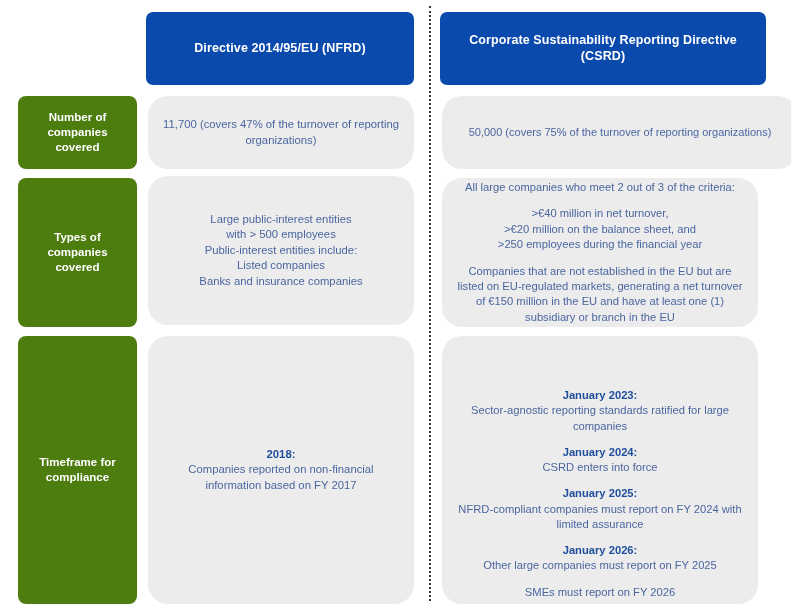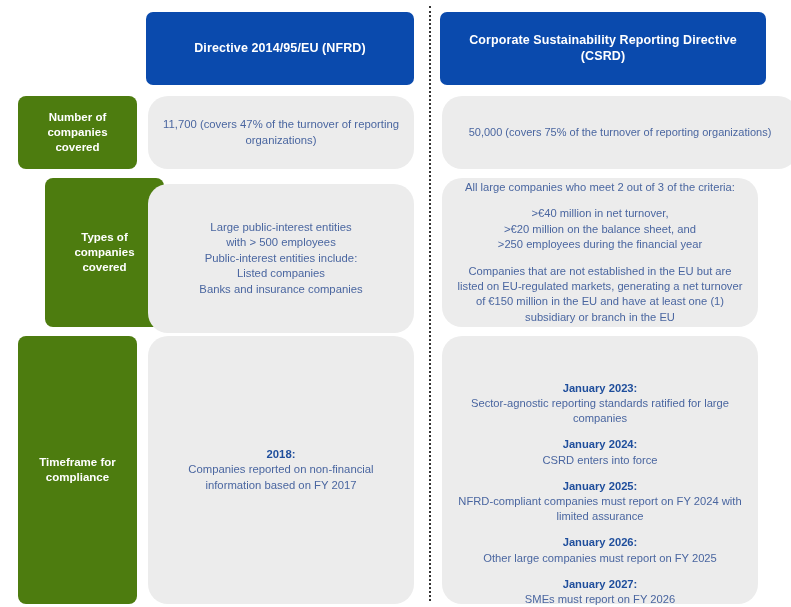--- a/index.html
+++ b/index.html
@@ -59,42 +59,42 @@
     font-weight: bold;
     font-size: 11.5px;
     line-height: 1.32;
     display: flex;
     align-items: center;
     justify-content: center;
     text-align: center;
     padding: 6px 8px;
   }
   .lbl-1 { top: 96px;  height: 73px; }
-  .lbl-2 { top: 178px; height: 149px; margin-left: 27px; }
+  .lbl-2 { top: 178px; height: 149px; }
   .lbl-3 { top: 336px; height: 268px; }
 
   
   .card {
     position: absolute;
     background: #ECECEC;
     border-radius: 20px;
     color: #4A66A0;
     font-size: 11.3px;
     line-height: 1.38;
     text-align: center;
     display: flex;
     align-items: center;
     justify-content: center;
     padding: 22px 14px;
   }
   .card .inner { width: 100%; }
 
   
   .c-l1 { left: 148px; top: 96px;  width: 266px; height: 73px; }
-  .c-l2 { left: 148px; top: 184px; width: 266px; height: 149px; }
+  .c-l2 { left: 148px; top: 176px; width: 266px; height: 149px; }
   .c-l3 { left: 148px; top: 336px; width: 266px; height: 268px; }
 
   
   .c-r1 { left: 442px; top: 96px;  width: 356px; height: 73px; }
   .c-r2 { left: 442px; top: 178px; width: 316px; height: 149px; }
   .c-r3 { left: 442px; top: 336px; width: 316px; height: 268px; }
 
   .c-r1 .inner { font-size: 11px; }
   .c-r2 .inner { font-size: 11.2px; }
   .c-r3 .inner { font-size: 11.2px; line-height: 1.36; margin-top: 48px; }
@@ -178,19 +178,18 @@
       </span>
       <span class="tl-block">
         <span class="heading">January 2025:</span>
         <span>NFRD-compliant companies must report on FY 2024 with limited assurance</span>
       </span>
       <span class="tl-block">
         <span class="heading">January 2026:</span>
         <span>Other large companies must report on FY 2025</span>
       </span>
       <span class="tl-block">
-        <span class="heading">January 2027:</span>
         <span>SMEs must report on FY 2026</span>
       </span>
     </div>
   </div>
 
 </div>
 
 </body></html>

